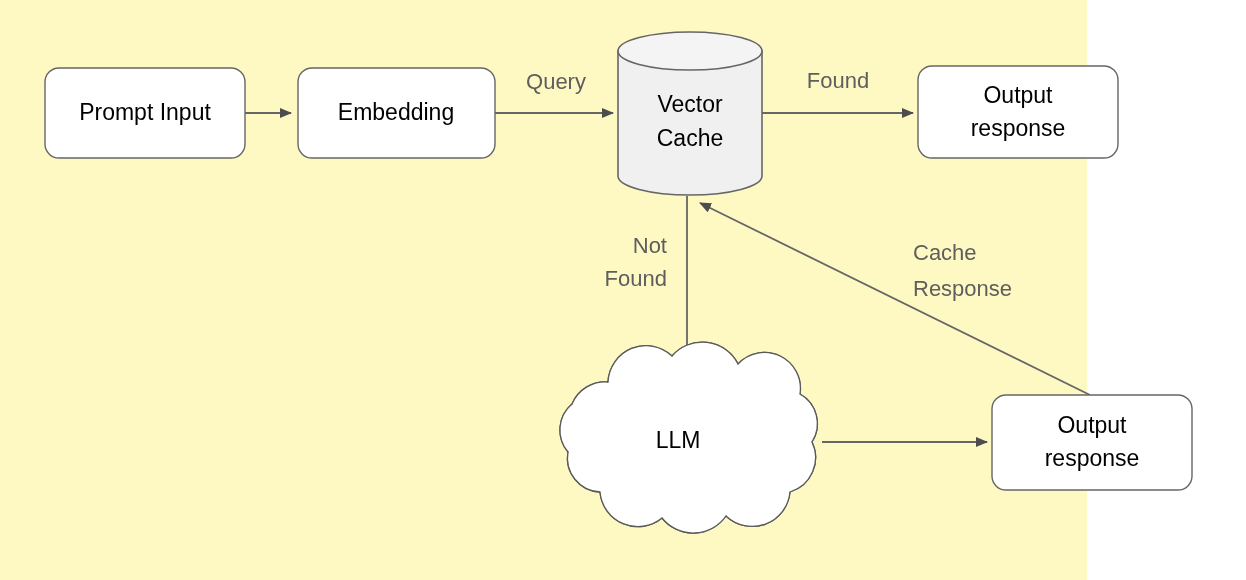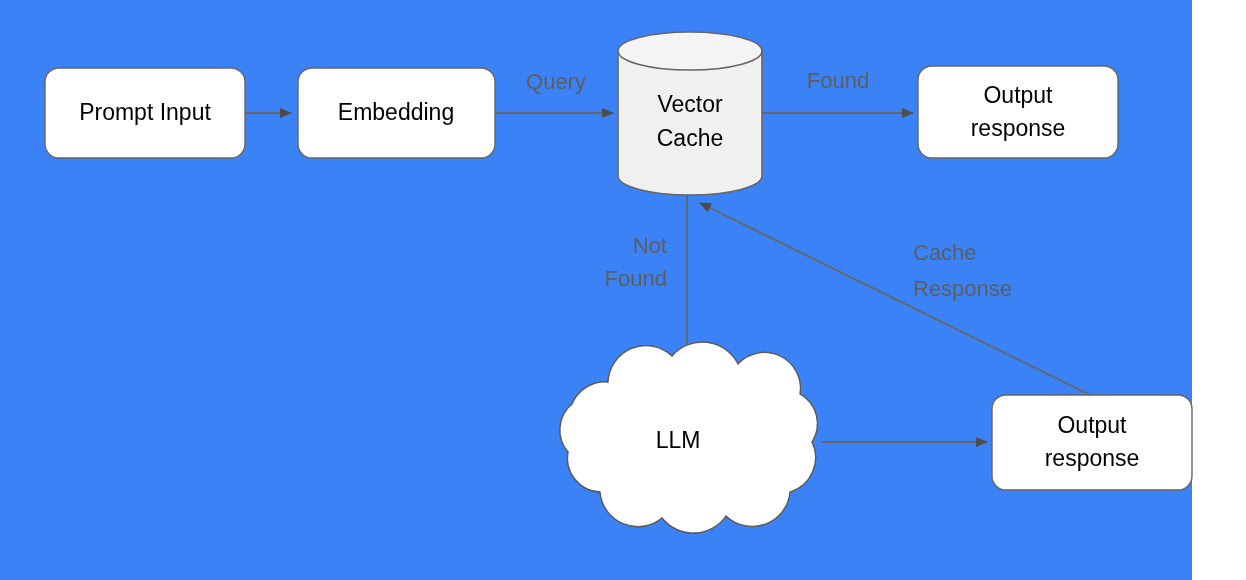--- a/index.html
+++ b/index.html
@@ -8,23 +8,23 @@
     background: #ffffff;
   }
   body {
     width: 1246px;
     height: 580px;
     font-family: "Liberation Sans", sans-serif;
     overflow: hidden;
   }
   #diagram-root {
     position: relative;
-    width: 1192px;
+    width: 1087px;
     height: 580px;
-    background: #3b82f6;
+    background: #fef9c3;
   }
   svg.canvas {
     position: absolute;
     top: 0;
     left: 0;
     width: 1246px;
     height: 580px;
     display: block;
   }
   .node-label {

